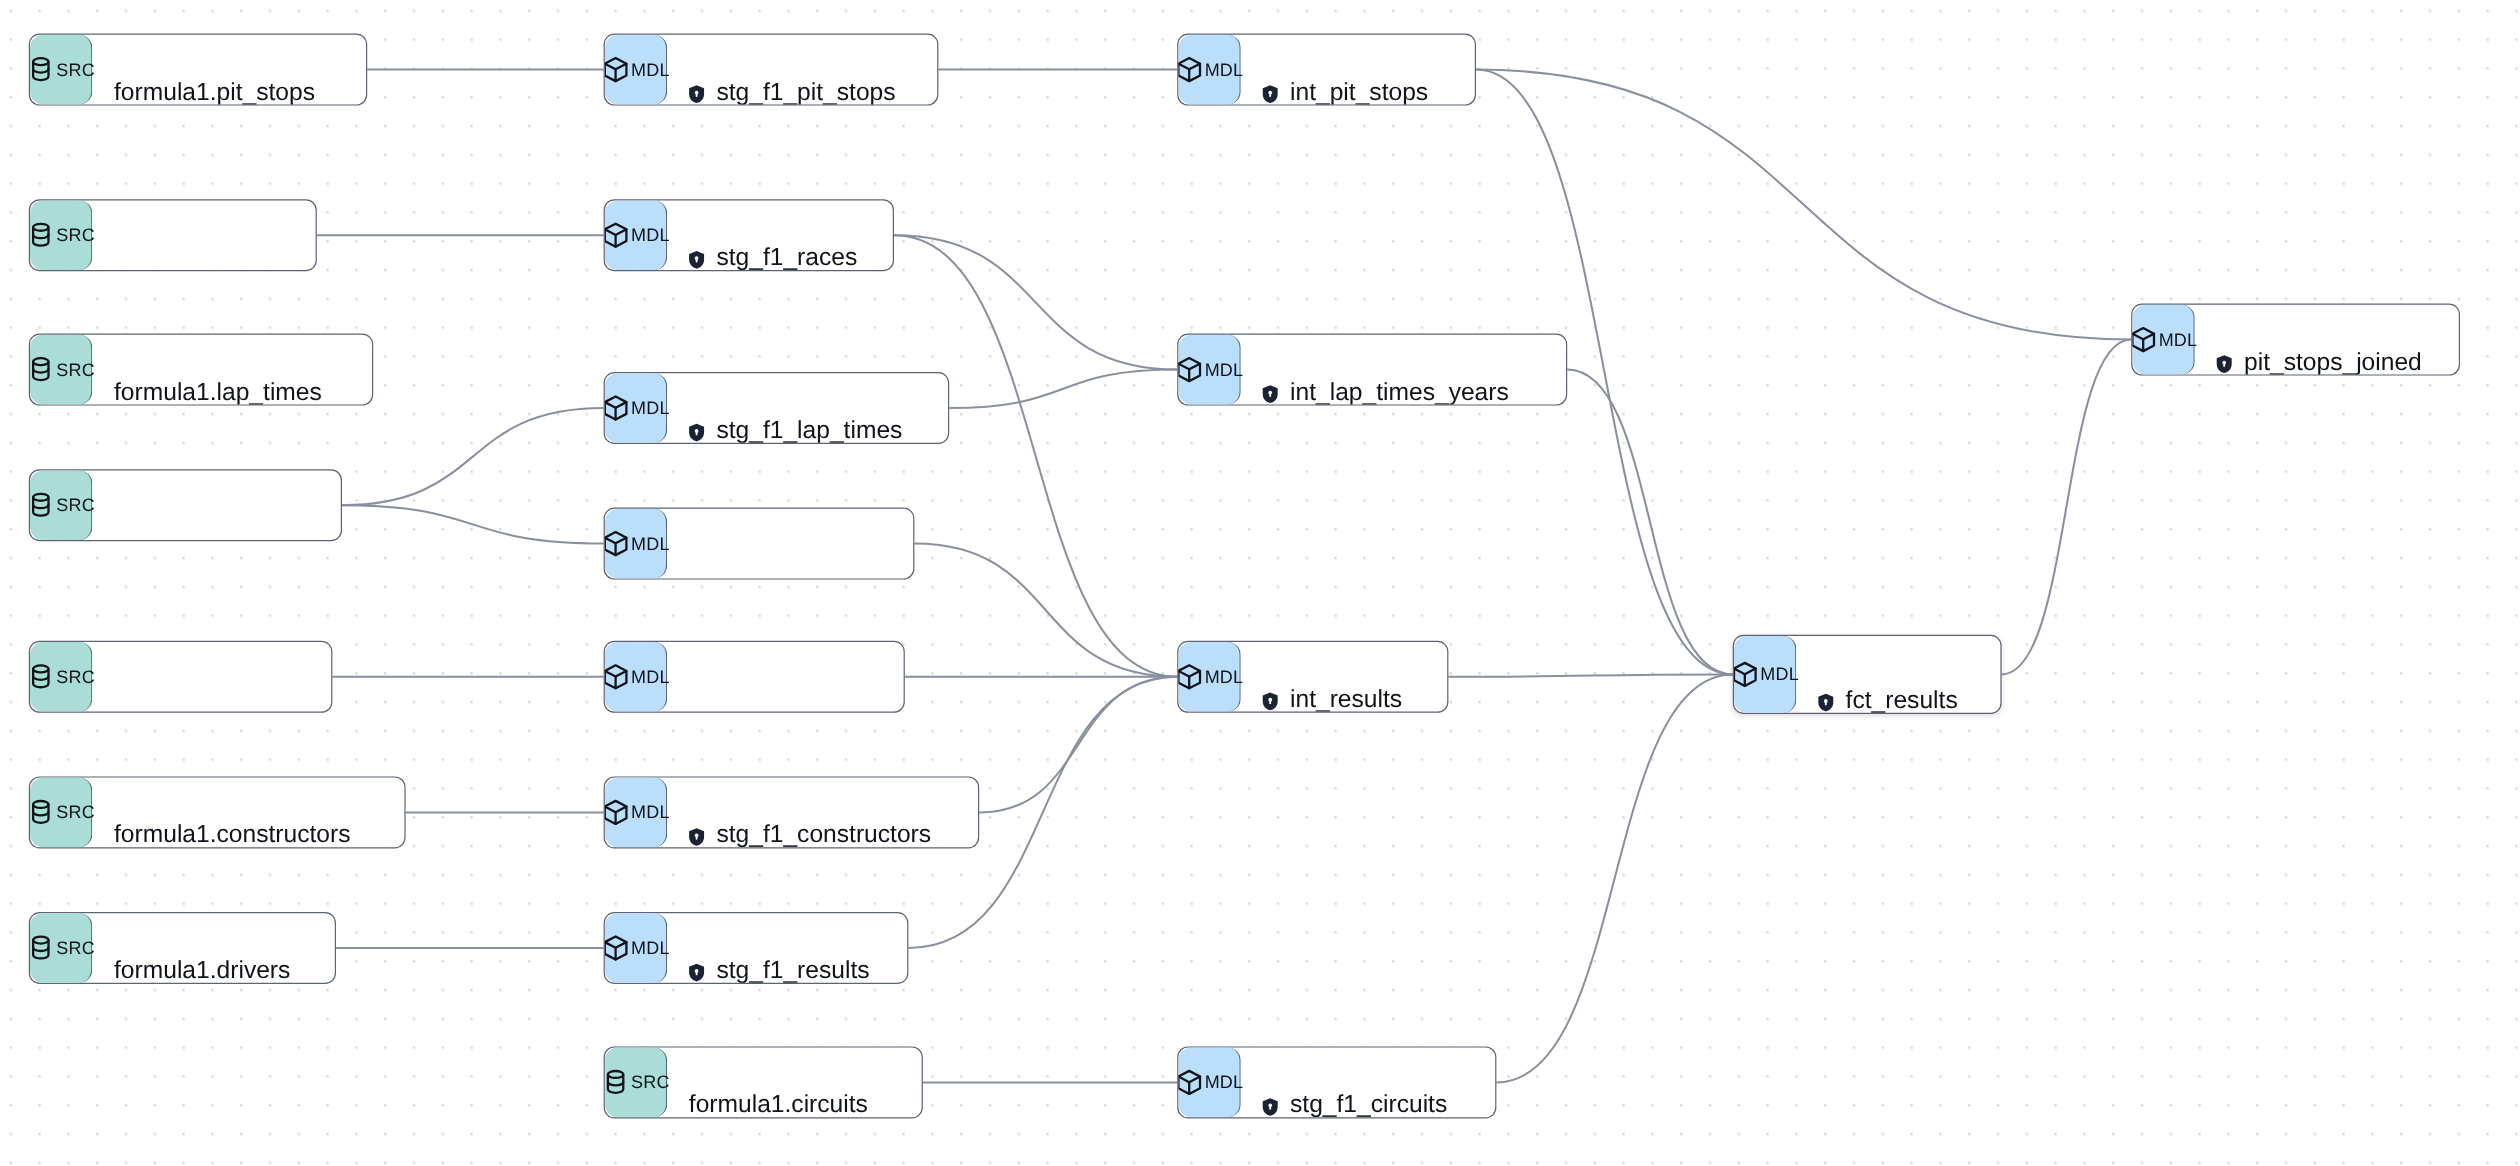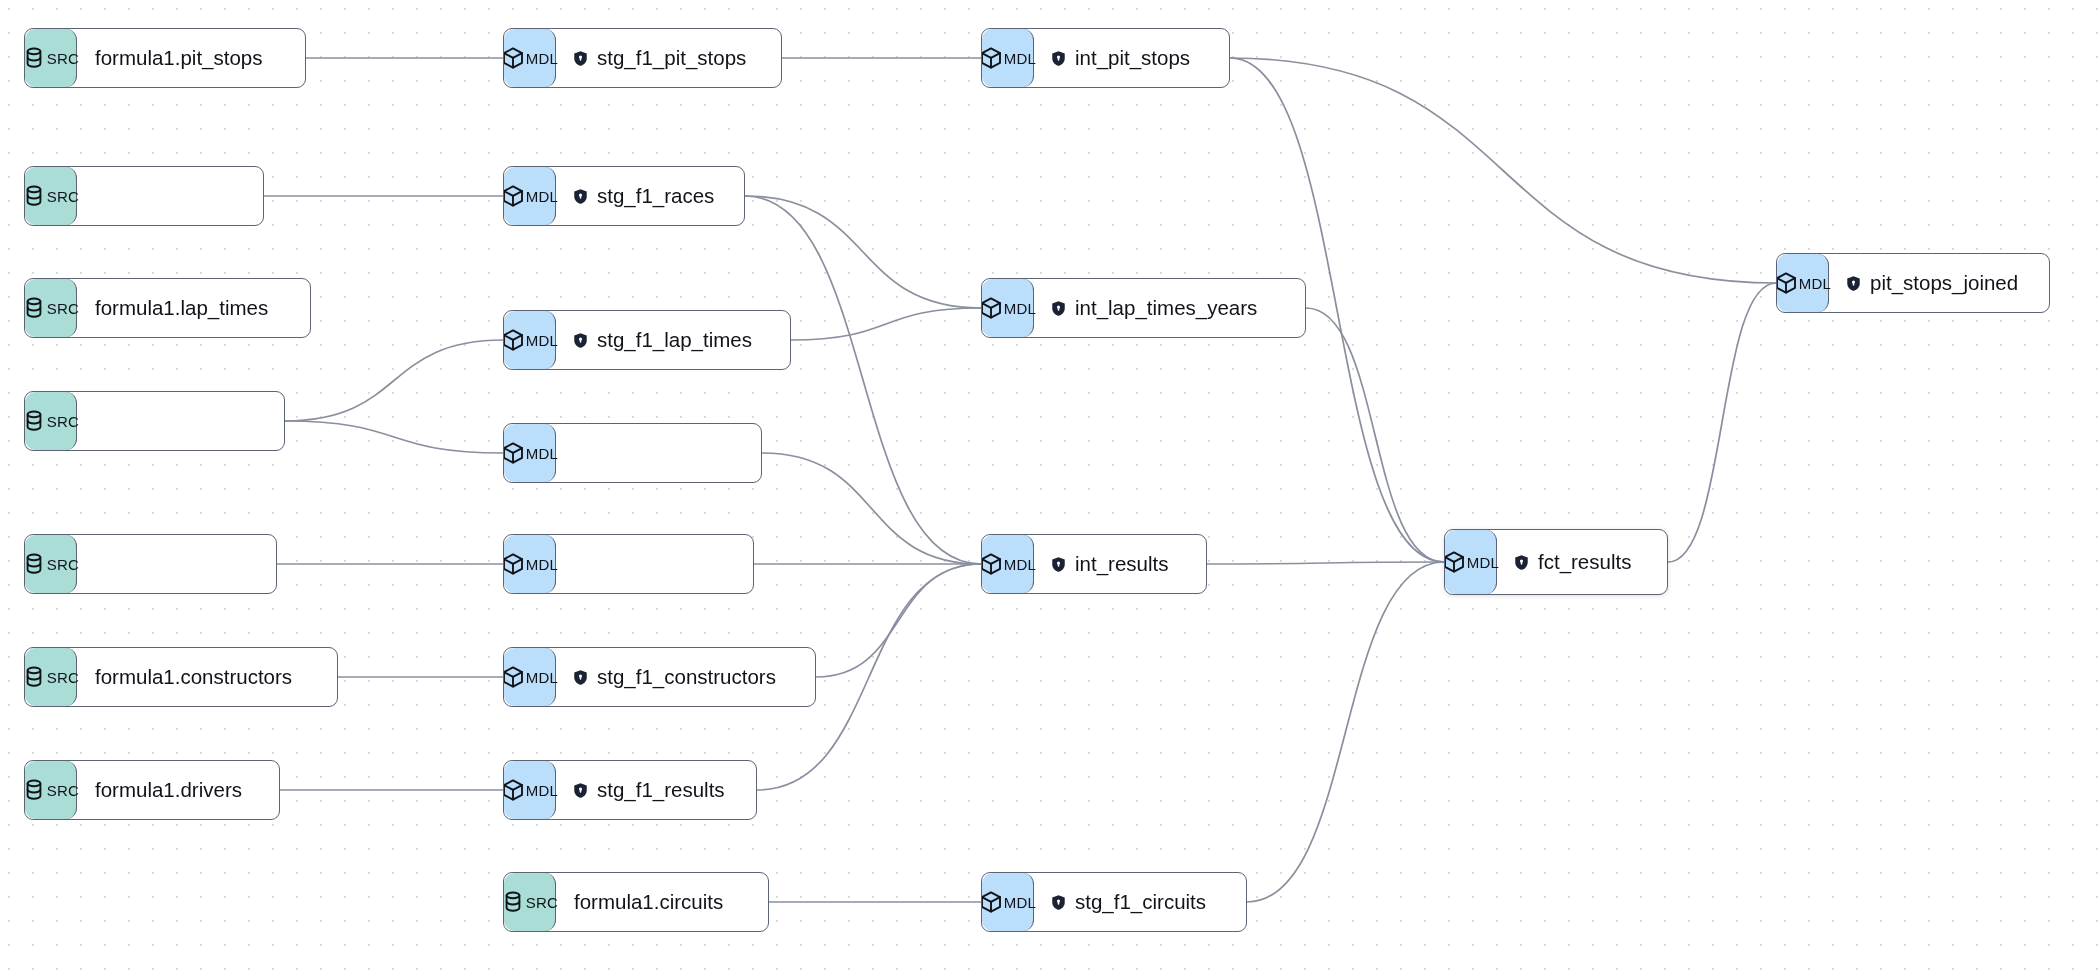--- a/index.html
+++ b/index.html
@@ -45,21 +45,21 @@
   .node.mdl .badge{background:#bbdefa;align-items:center;}
   .node .badge .glyph{
     display:block;width:24px;height:24px;line-height:0;
   }
   .node .badge .btxt{
     font-size:15px;letter-spacing:.2px;color:#11131a;font-weight:400;
     line-height:1;margin-top:1px;
   }
   .node .body{
     flex:1 1 auto;
-    display:flex;align-items:center;
+    display:flex;align-items:flex-end;
     padding:0 16px;
     gap:8px;
     white-space:nowrap;
   }
   .node .body .shield{flex:0 0 auto;width:17px;height:17px;line-height:0;display:block;}
   .node .label{
     font-size:20.5px;color:#11131a;line-height:1;
   }
   .node.src .body{padding-left:18px;}
   .node.highlight{

